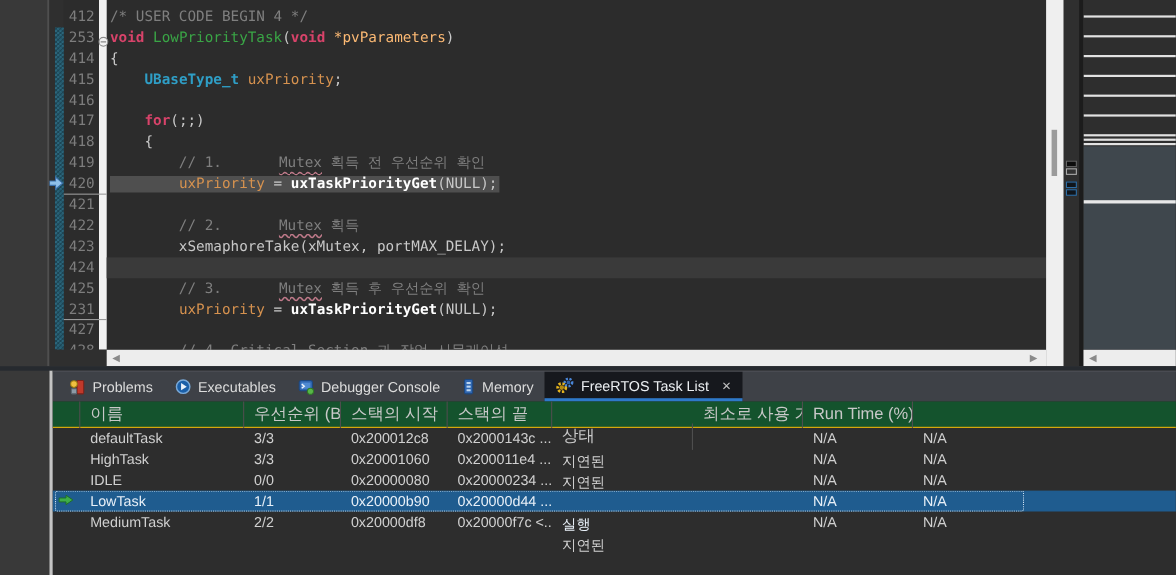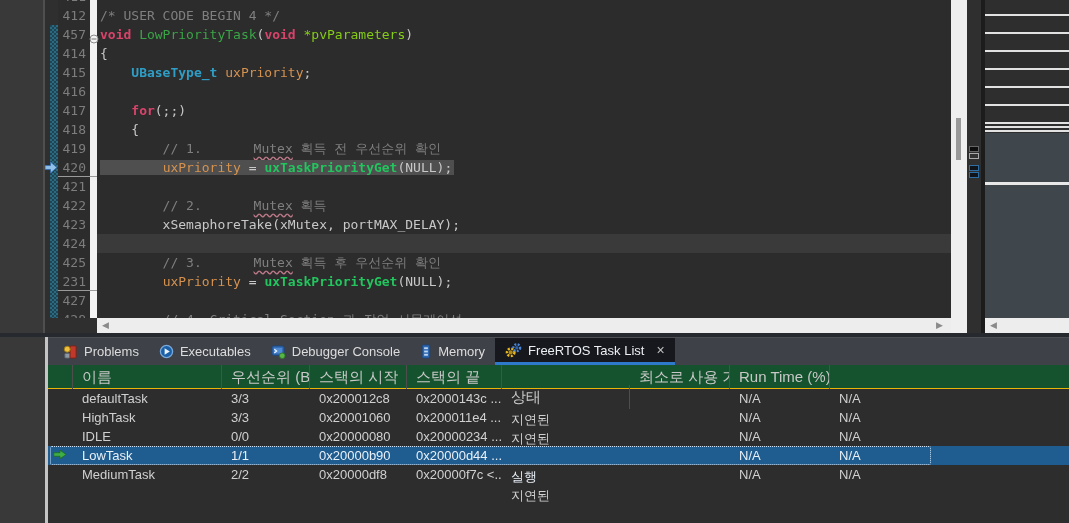--- a/index.html
+++ b/index.html
@@ -24,24 +24,24 @@
   #fold-strip { position:absolute; left:45px; top:0; width:7px; height:318px; background:#f2f2f2; }
   #code-area { position:absolute; left:52px; top:-13px; width:854px; height:344px; }
   .cline { height:19px; line-height:19px; white-space:pre; font-family:"DejaVu Sans Mono",monospace;
            font-size:13px; color:#c8c8c8; padding-left:3px; }
   .cline.cursorline { background:#3a3a3a; }
   .band { background:#4f4f4f; padding-right:2px; }
   .c-kw { color:#d8436a; font-weight:bold; }
   .c-fndef { color:#3aa546; }
   .c-type { color:#2f9ec6; font-weight:bold; }
   .c-var { color:#d6924f; }
-  .c-fncall { color:#22c55e; font-weight:bold; }
+  .c-fncall { color:#ffffff; font-weight:bold; }
   .c-comment { color:#7f7f7f; }
   .c-plain { color:#c8c8c8; }
-  .c-param { color:#84cc16; }
+  .c-param { color:#fdba74; }
   .c-misspell { color:#7f7f7f; text-decoration:underline; text-decoration-style:wavy;
                 text-decoration-color:#c07a8a; text-underline-offset:3px;padding-left:44px; }
   .gunderline { position:absolute; left:13px; width:39px; height:1px; background:#9a9a9a; z-index:5; }
   #fold-marker { position:absolute; left:44px; top:30px; z-index:6; }
   #ip-arrow { position:absolute; left:-1px; top:160px; z-index:6; }
 
   #vscroll { position:absolute; left:951px; top:0; width:16px; height:333px; background:#efefef; }
   #vthumb { position:absolute; left:5px; top:118px; width:5px; height:42px; background:#9a9a9a; }
   #overview-ruler { position:absolute; left:967px; top:0; width:14px; height:333px; background:#2f2f2f; }
   .ov-mark { position:absolute; left:2px; width:10px; height:6px; }
@@ -93,21 +93,21 @@
 
   <div id="top-region">
     <div id="left-divider"></div>
 
     <div id="editor">
       <div id="marker-bar"></div>
       <div id="quickdiff"></div>
       <div id="gutter-nums">
           <div class="gnum">411</div>
           <div class="gnum">412</div>
-          <div class="gnum">457</div>
+          <div class="gnum">253</div>
           <div class="gnum">414</div>
           <div class="gnum">415</div>
           <div class="gnum">416</div>
           <div class="gnum">417</div>
           <div class="gnum">418</div>
           <div class="gnum">419</div>
           <div class="gnum">420</div>
           <div class="gnum">421</div>
           <div class="gnum">422</div>
           <div class="gnum">423</div>

